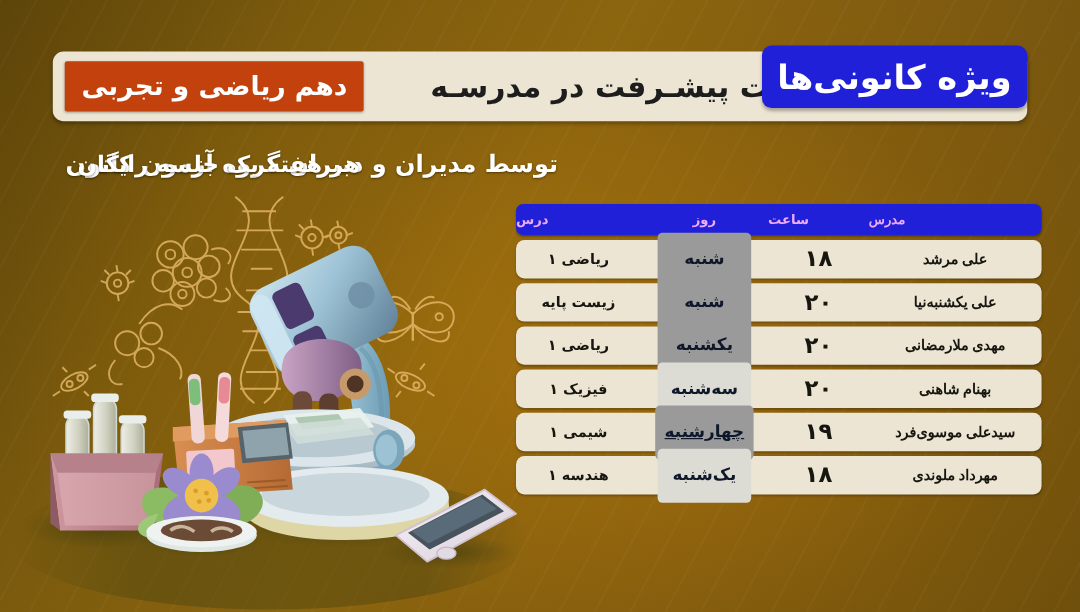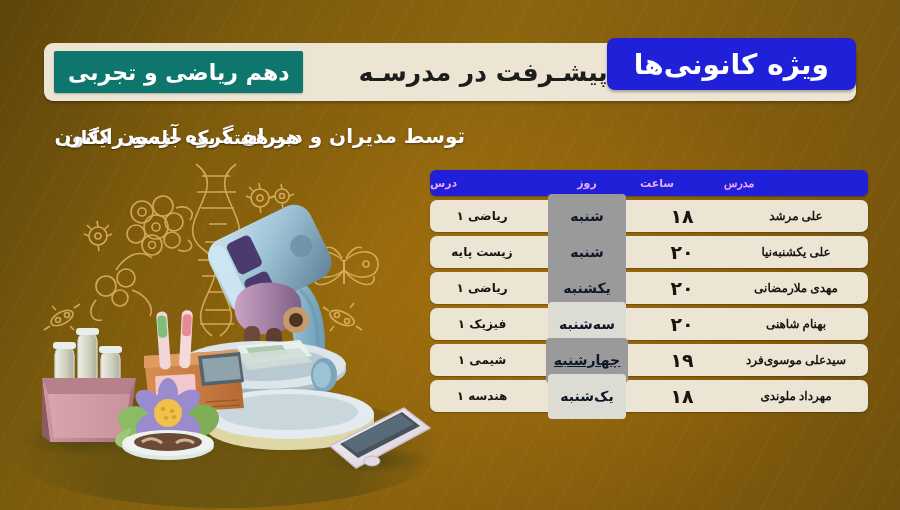--- a/index.html
+++ b/index.html
@@ -26,27 +26,27 @@
     box-shadow:0 2px 3px rgba(0,0,0,0.28);
   }
   #title-text{
     position:absolute;right:170px;top:50%;transform:translateY(-50%);
     font-size:25px;font-weight:bold;color:#1d1d1d;white-space:nowrap;
     letter-spacing:-0.3px;
   }
   #grade-badge{
     position:absolute;left:10px;top:8px;height:42px;
     display:flex;align-items:center;justify-content:center;
-    padding:0 14px;background:#0f766e;border-radius:2px;
+    padding:0 14px;background:#c2410c;border-radius:2px;
     box-shadow:0 1px 2px rgba(0,0,0,0.25);
   }
   #grade-badge span{font-size:22px;font-weight:bold;color:#ffffff;white-space:nowrap;}
   #blue-badge{
     position:absolute;right:44px;top:38px;height:52px;
-    display:flex;align-items:center;justify-content:center;padding:0 27px;
+    display:flex;align-items:center;justify-content:center;padding:0 13px;
     background:#2020d8;border-radius:8px;
     box-shadow:0 2px 3px rgba(0,0,0,0.3);
   }
   #blue-badge span{font-size:28px;font-weight:bold;color:#ffffff;white-space:nowrap;}
   #byline{
     position:absolute;right:435px;top:124px;
     font-size:20px;font-weight:bold;color:#ffffff;white-space:nowrap;
     text-shadow:0 1px 2px rgba(0,0,0,0.45);
   }
   #free-note{

